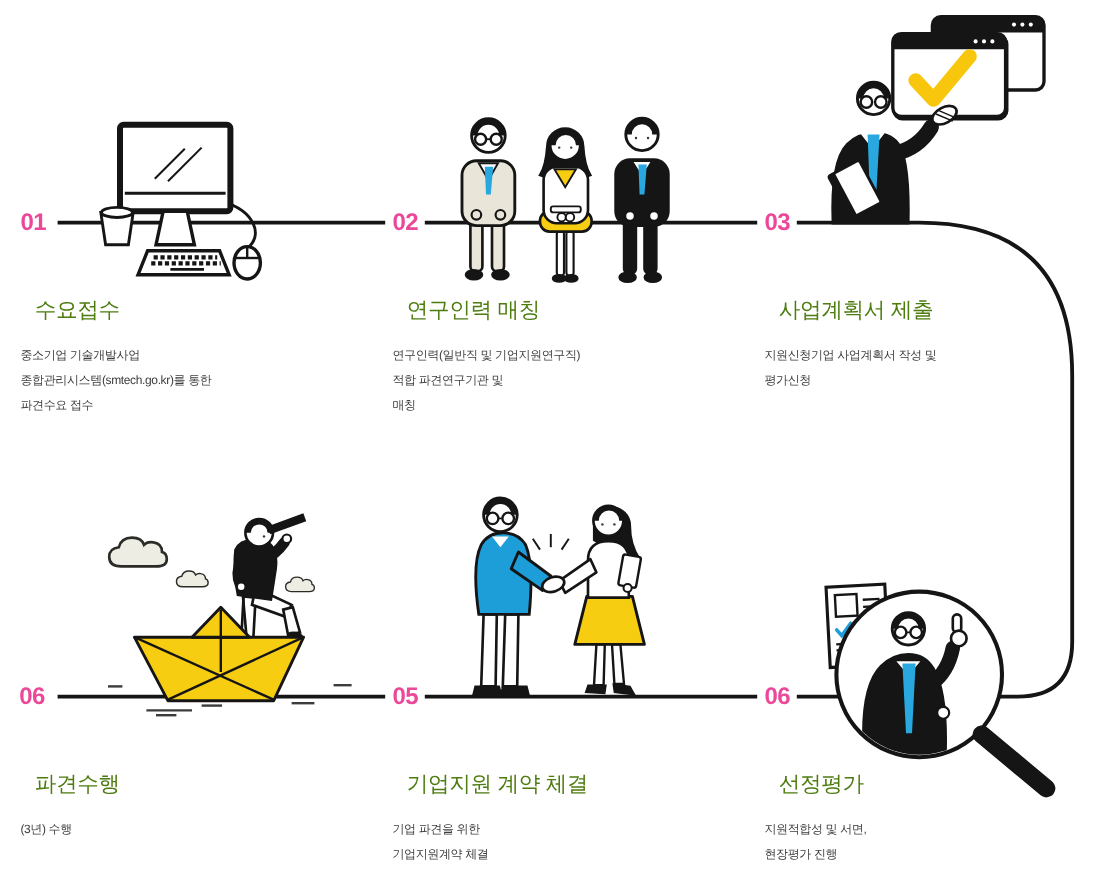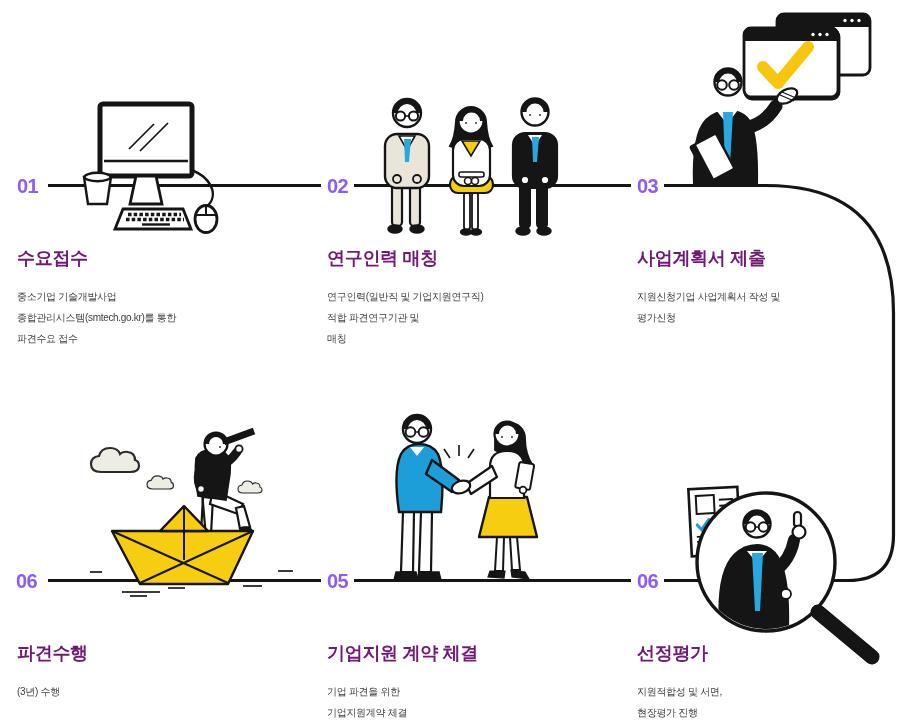--- a/index.html
+++ b/index.html
@@ -4,25 +4,25 @@
 <style>
   html,body{margin:0;padding:0;background:#fff;}
   .canvas{
     position:relative;width:917px;height:727px;background:#ffffff;overflow:hidden;
     font-family:"Liberation Sans","DejaVu Sans",sans-serif;
   }
   .art{position:absolute;left:0;top:0;width:917px;height:727px;}
   .step-number{
     position:absolute;transform:translateY(-52%);
     font-size:20px;font-weight:800;letter-spacing:-0.5px;
-    color:#8b5cf6;background:#ffffff;padding:0 6px;line-height:1;text-align:right;
+    color:#ec4899;background:#ffffff;padding:0 6px;line-height:1;text-align:right;
   }
   .step-block{position:absolute;width:295px;}
   .step-title{
-    font-size:18px;font-weight:700;color:#701a75;margin:0 0 16px 0;letter-spacing:-0.3px;
+    font-size:18px;font-weight:400;color:#4d7c0f;margin:0 0 16px 12px;letter-spacing:-0.3px;
   }
   .step-body{font-size:10px;color:#3d3d3d;line-height:21px;letter-spacing:-0.3px;}
 </style>
 </head>
 <body>
 
 <div class="canvas">
 
   <svg class="art" viewBox="0 0 917 727" aria-hidden="true">
     <defs>

